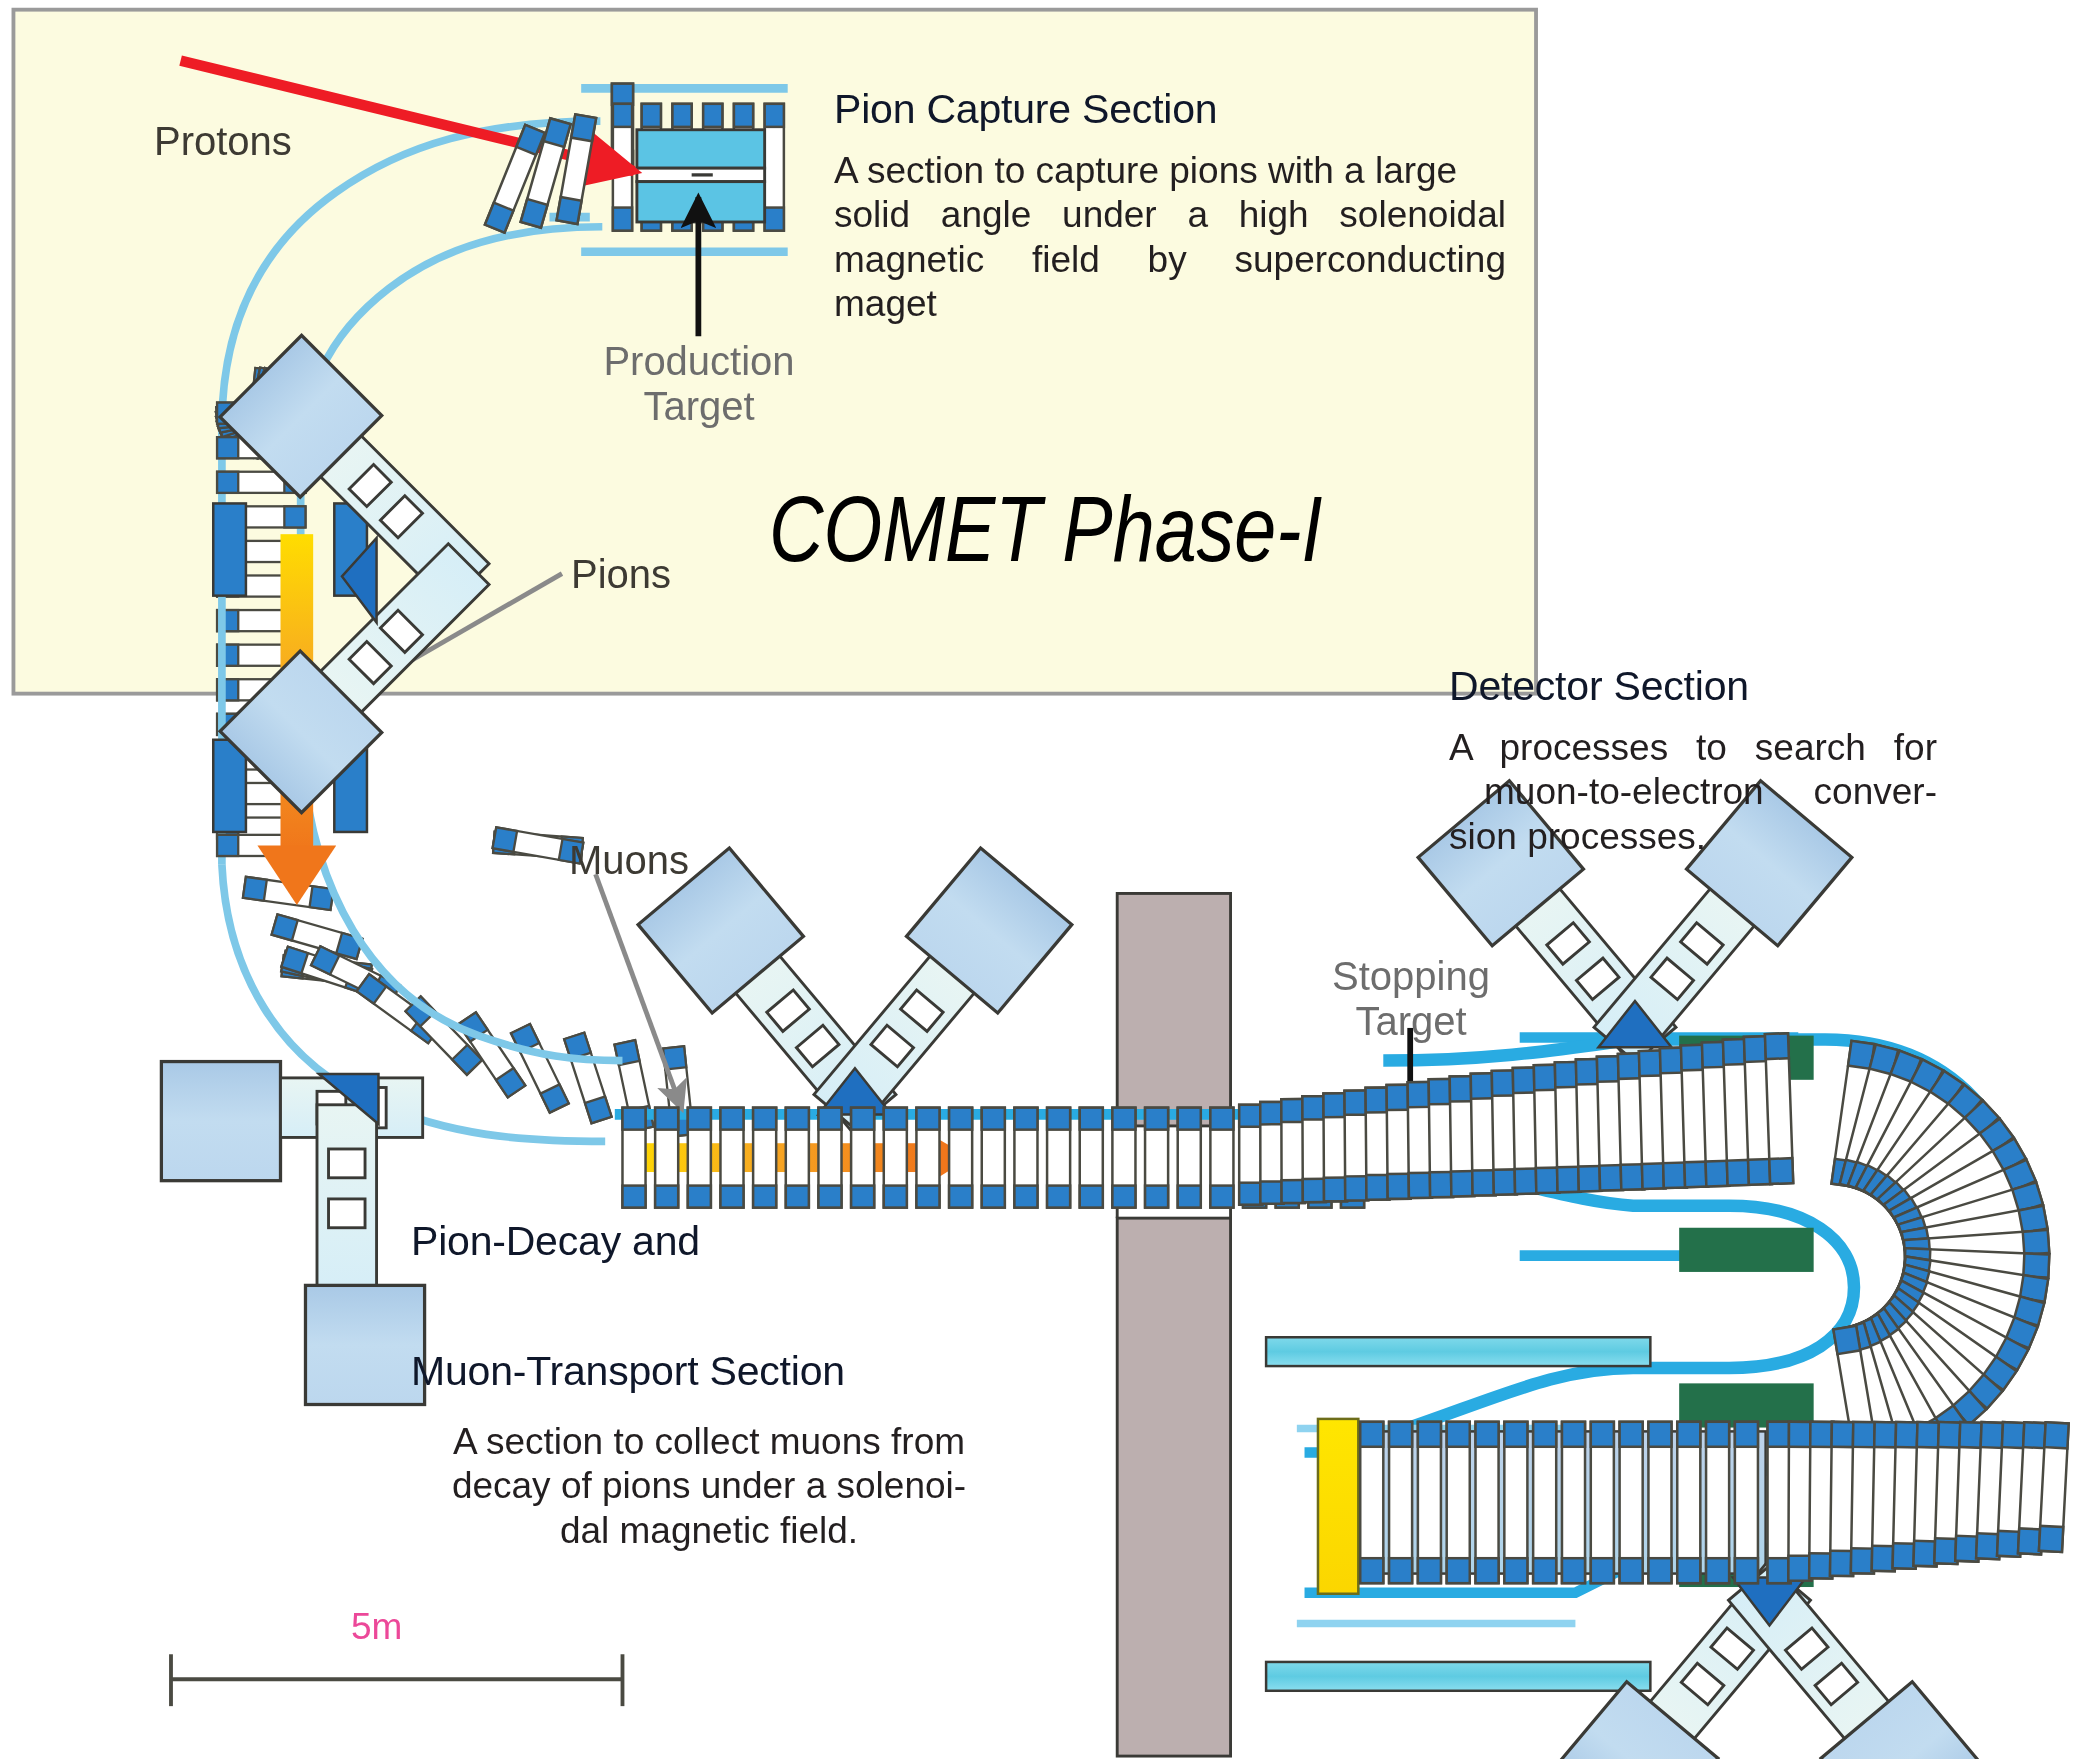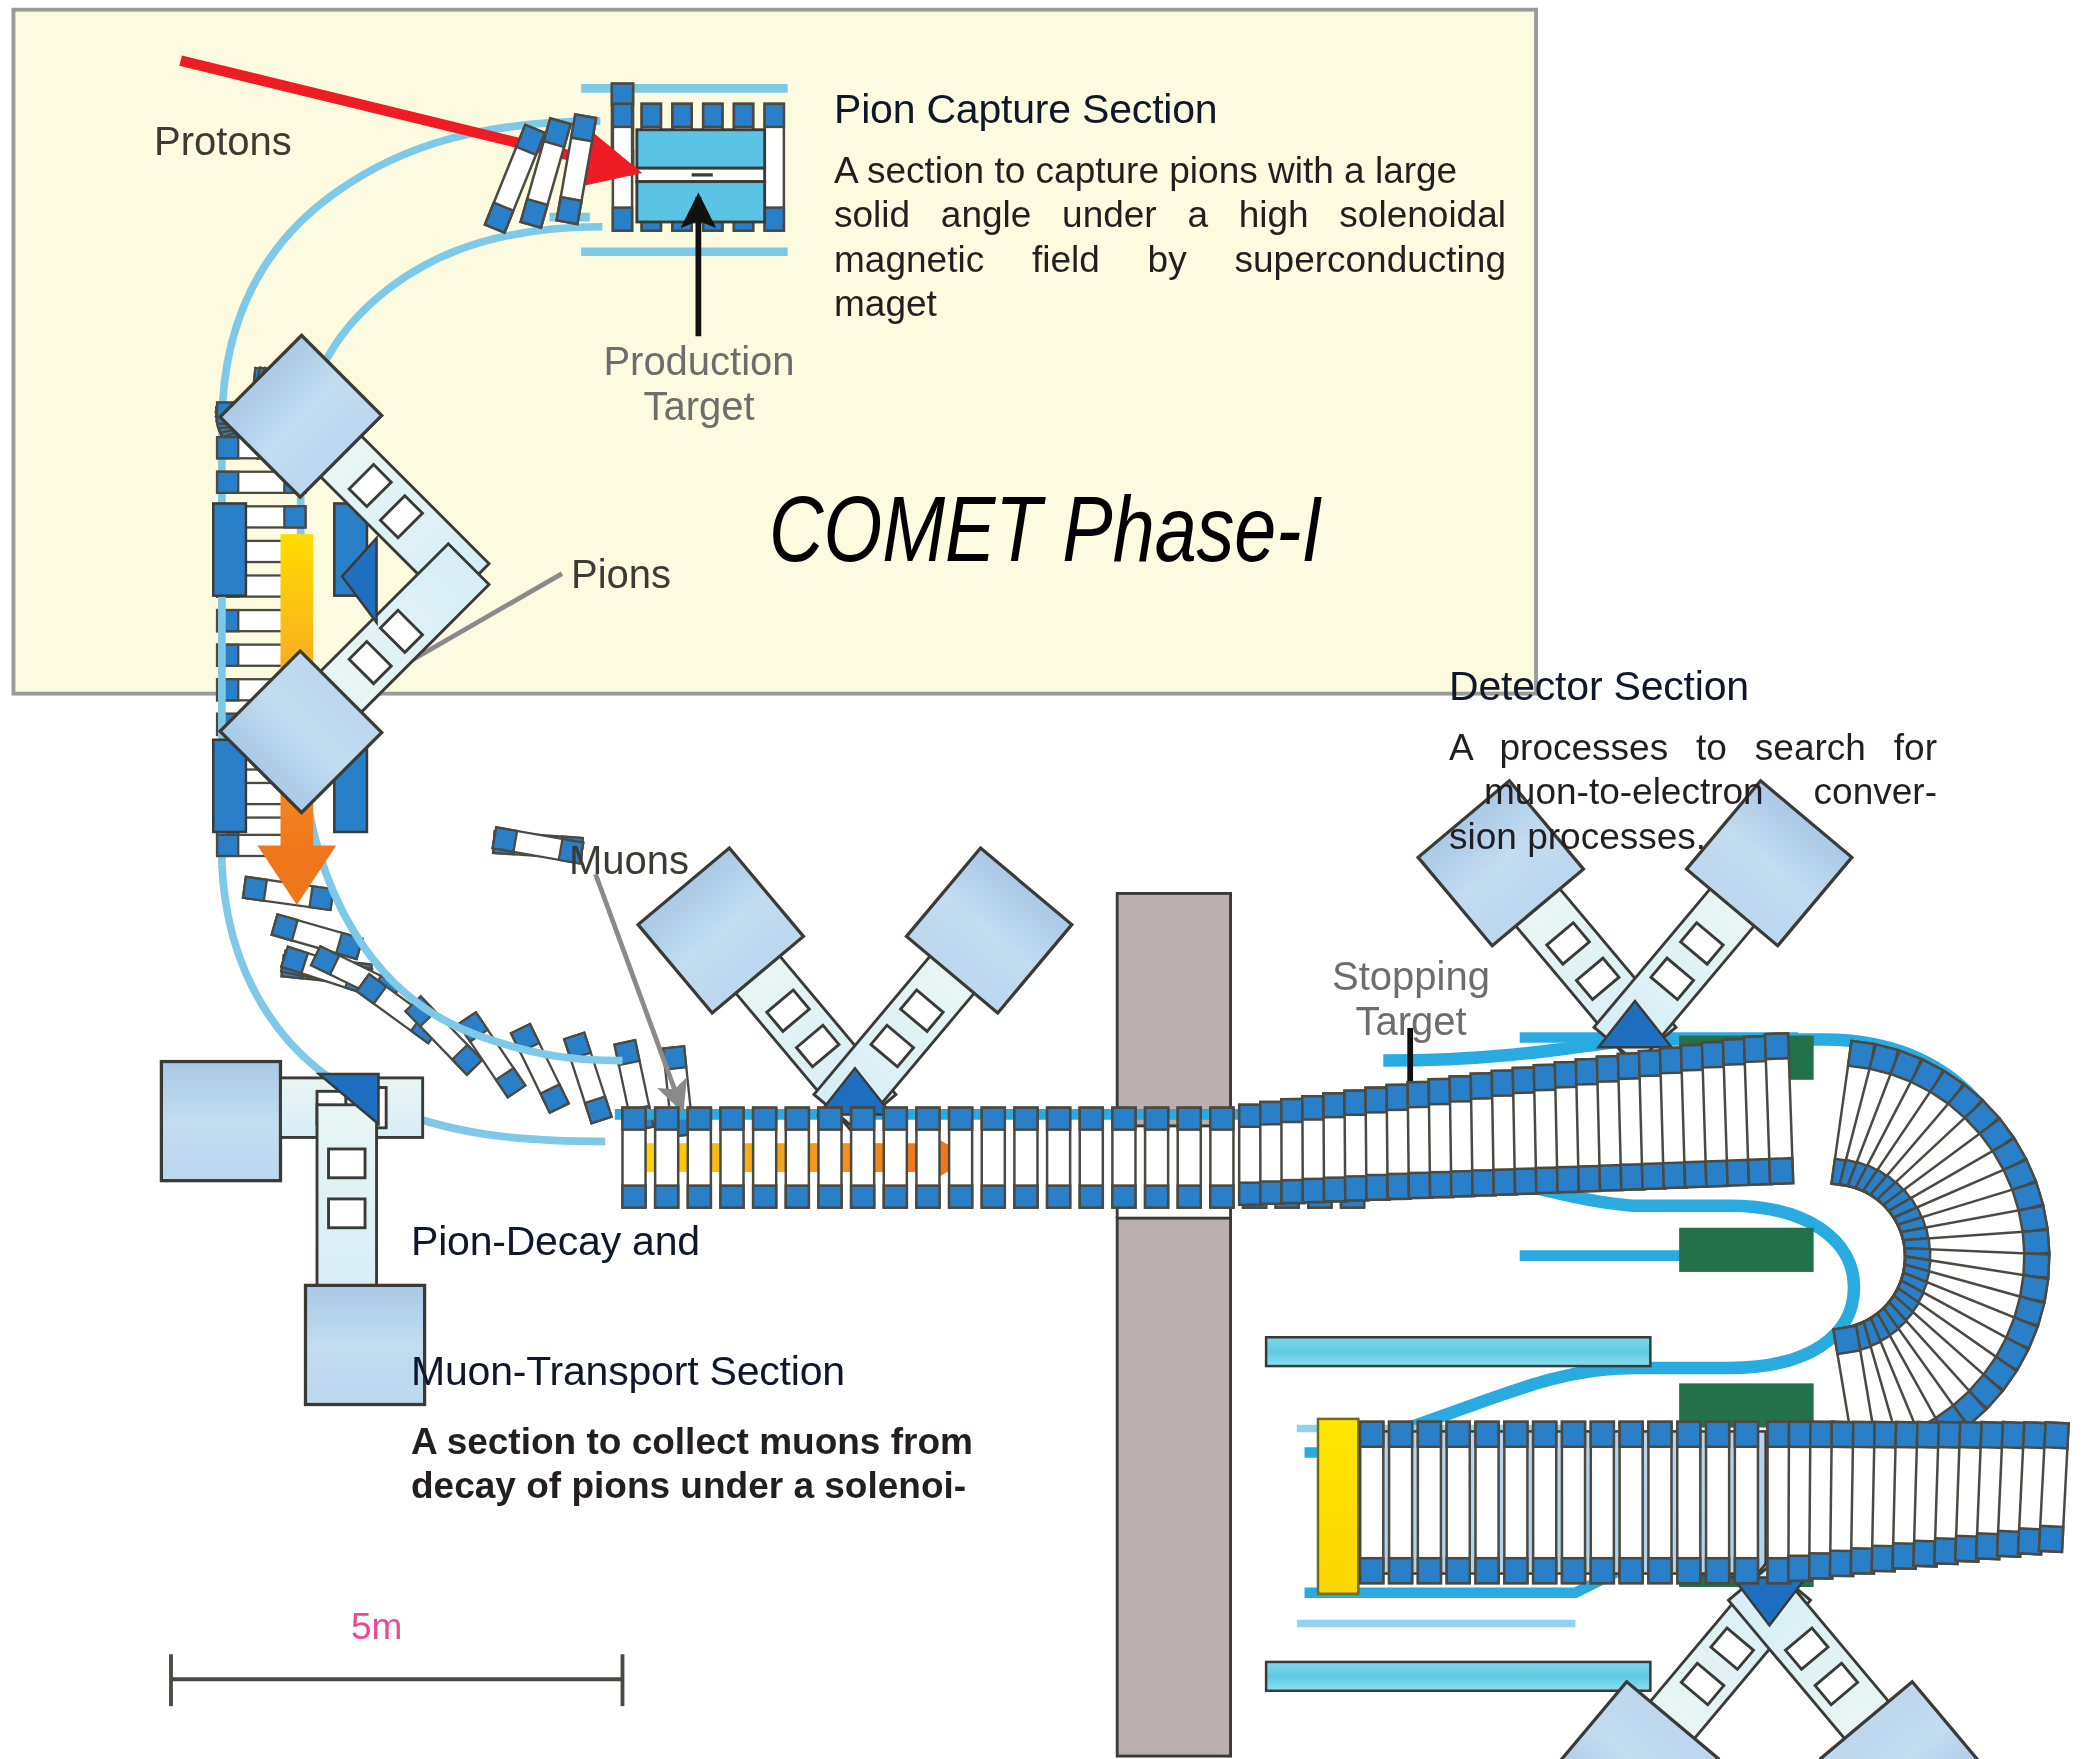--- a/index.html
+++ b/index.html
@@ -35,21 +35,21 @@
     line-height: 1.15;
     letter-spacing: -0.2px;
     white-space: nowrap;
   }
   .sec-body {
     font-size: 37px;
     line-height: 1.20;
     color: #231f20;
     text-align: justify;
   }
-  .sec-body.nojust { text-align: left; font-weight: bold; }
+  .sec-body.nojust { text-align: center; }
   .big-title {
     font-size: 92px;
     font-style: italic;
     font-weight: normal;
     color: #000000;
     font-stretch: condensed;
     transform: scaleX(0.82);
     transform-origin: left center;
     white-space: nowrap;
   }
@@ -1129,20 +1129,21 @@
     <div style="text-align:justify; text-align-last:justify;">A processes to search for</div>
     <div style="text-align:justify; text-align-last:justify;margin-left:35px;">muon-to-electron conver-</div>
     <div>sion processes.</div>
   </div>
 
   <div class="txt sec-title" style="left:411px; top:1218px;text-align:right;">Pion-Decay and</div>
   <div class="txt sec-title" style="left:411px; top:1348px;">Muon-Transport Section</div>
   <div class="txt sec-body nojust" style="left:411px; top:1420px; width:596px;">
     <div>A section to collect muons from</div>
     <div>decay of pions under a solenoi-</div>
+    <div>dal magnetic field.</div>
   </div>
 
   <div class="txt callout" style="left:154px; top:119px;">Protons</div>
 
   <div class="txt callout gray ctr" style="left:574px; top:307px; width:250px;">
     <div>Production</div>
     <div>Target</div>
   </div>
 
   <div class="txt callout" style="left:571px; top:552px;">Pions</div>

